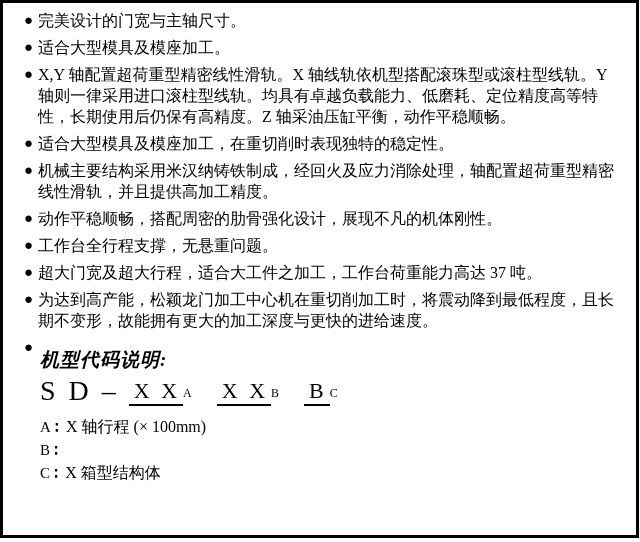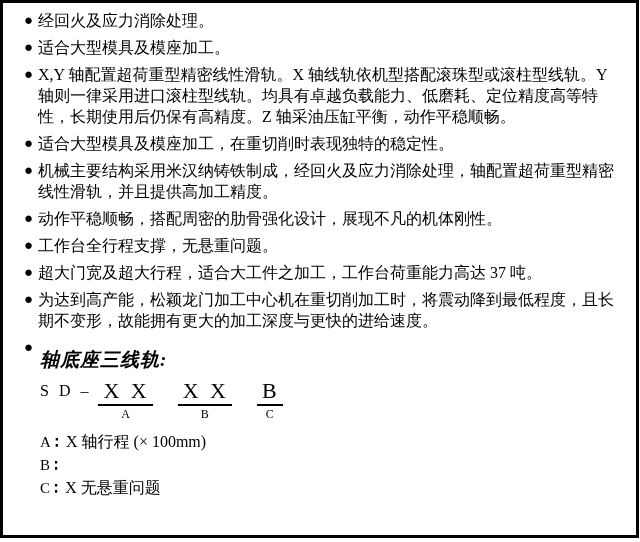--- a/index.html
+++ b/index.html
@@ -52,28 +52,28 @@
     font-weight: bold;
     font-style: italic;
     letter-spacing: 1px;
   }
   .sd-line {
     margin-top: 6px;
     display: flex;
     align-items: flex-start;
   }
   .sd-prefix {
-    font-size: 16px;
+    font-size: 28px;
     line-height: 24px;
     letter-spacing: 3px;
     white-space: pre;
   }
   .code-group {
     display: inline-flex;
-    flex-direction: column;
+    flex-direction: row;
     align-items: center;
   }
   .code-group.g2, .code-group.g3 {
     margin-left: 25px;
   }
   .code-text {
     font-size: 22px;
     line-height: 24px;
     letter-spacing: 3px;
     padding: 0 3px 1px 5px;
@@ -105,21 +105,21 @@
 </style>
 </head>
 <body>
 
 <div class="frame">
   <div class="content">
 
     <div class="feature-list">
       <div class="feature-item">
         <span class="bullet">●</span>
-        <span>经回火及应力消除处理。</span>
+        <span>完美设计的门宽与主轴尺寸。</span>
       </div>
       <div class="feature-item">
         <span class="bullet">●</span>
         <span>适合大型模具及模座加工。</span>
       </div>
       <div class="feature-item">
         <span class="bullet">●</span>
         <span>X,Y 轴配置超荷重型精密线性滑轨。X 轴线轨依机型搭配滚珠型或滚柱型线轨。Y 轴则一律采用进口滚柱型线轨。均具有卓越负载能力、低磨耗、定位精度高等特性，长期使用后仍保有高精度。Z 轴采油压缸平衡，动作平稳顺畅。</span>
       </div>
       <div class="feature-item">
@@ -145,21 +145,21 @@
       <div class="feature-item">
         <span class="bullet">●</span>
         <span>为达到高产能，松颖龙门加工中心机在重切削加工时，将震动降到最低程度，且长期不变形，故能拥有更大的加工深度与更快的进给速度。</span>
       </div>
       <div class="feature-item">
         <span class="bullet">●</span>
       </div>
     </div>
 
     <div class="model-code">
-      <div class="mc-heading">轴底座三线轨:</div>
+      <div class="mc-heading">机型代码说明:</div>
 
       <div class="sd-line">
         <span class="sd-prefix">S D – </span>
         <span class="code-group g1">
           <span class="code-text">X X</span>
           <span class="code-label">A</span>
         </span>
         <span class="code-group g2">
           <span class="code-text">X X</span>
           <span class="code-label">B</span>
@@ -176,19 +176,19 @@
           <span class="legend-colon">∶</span>
           <span class="legend-desc">X 轴行程 (× 100mm)</span>
         </div>
         <div class="legend-row">
           <span class="legend-key">B</span>
           <span class="legend-colon">∶</span>
         </div>
         <div class="legend-row">
           <span class="legend-key">C</span>
           <span class="legend-colon">∶</span>
-          <span class="legend-desc">X 无悬重问题</span>
+          <span class="legend-desc">X 箱型结构体</span>
         </div>
       </div>
     </div>
 
   </div>
 </div>
 
 </body></html>

